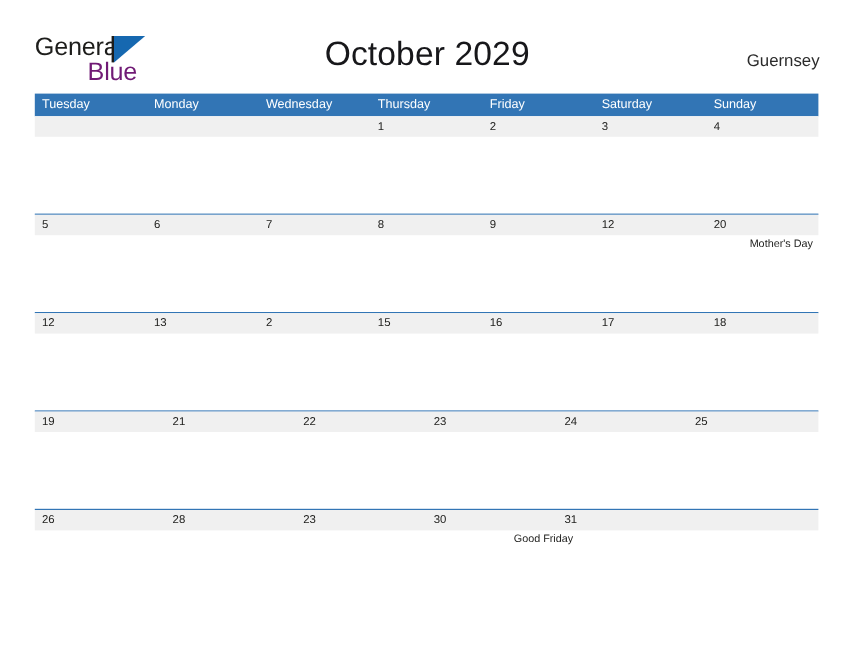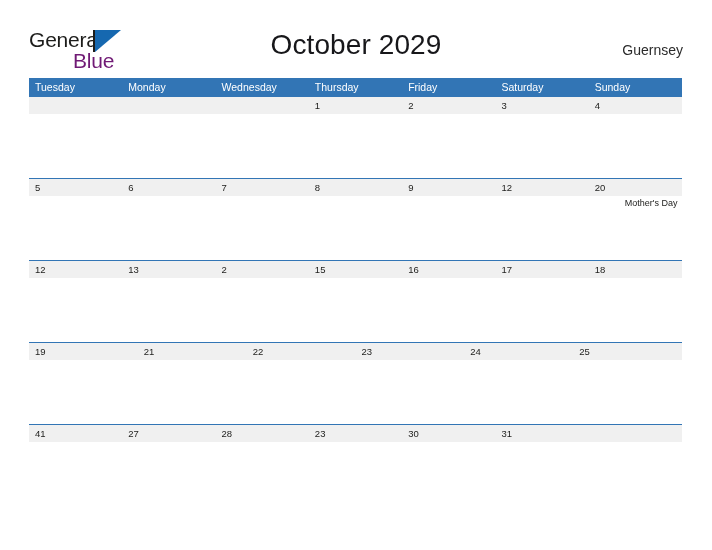--- a/index.html
+++ b/index.html
@@ -382,24 +382,21 @@
         </div>
       <div class="event-cell">
           <span class="event-text"></span>
         </div>
     </div>
   </div>
 
   <div class="week-row">
     <div class="date-band">
       <div class="day-cell">
-          <span class="day-number">41</span>
-        </div>
-      <div class="day-cell">
-          <span class="day-number">27</span>
+          <span class="day-number">26</span>
         </div>
       <div class="day-cell">
           <span class="day-number">28</span>
         </div>
       <div class="day-cell">
           <span class="day-number">23</span>
         </div>
       <div class="day-cell">
           <span class="day-number">30</span>
         </div>
@@ -417,20 +414,23 @@
       <div class="event-cell">
           <span class="event-text"></span>
         </div>
       <div class="event-cell">
           <span class="event-text"></span>
         </div>
       <div class="event-cell">
           <span class="event-text"></span>
         </div>
       <div class="event-cell">
+          <span class="event-text">Good Friday</span>
+        </div>
+      <div class="event-cell">
           <span class="event-text"></span>
         </div>
       <div class="event-cell">
           <span class="event-text"></span>
         </div>
     </div>
   </div>
 
 </div>
 

